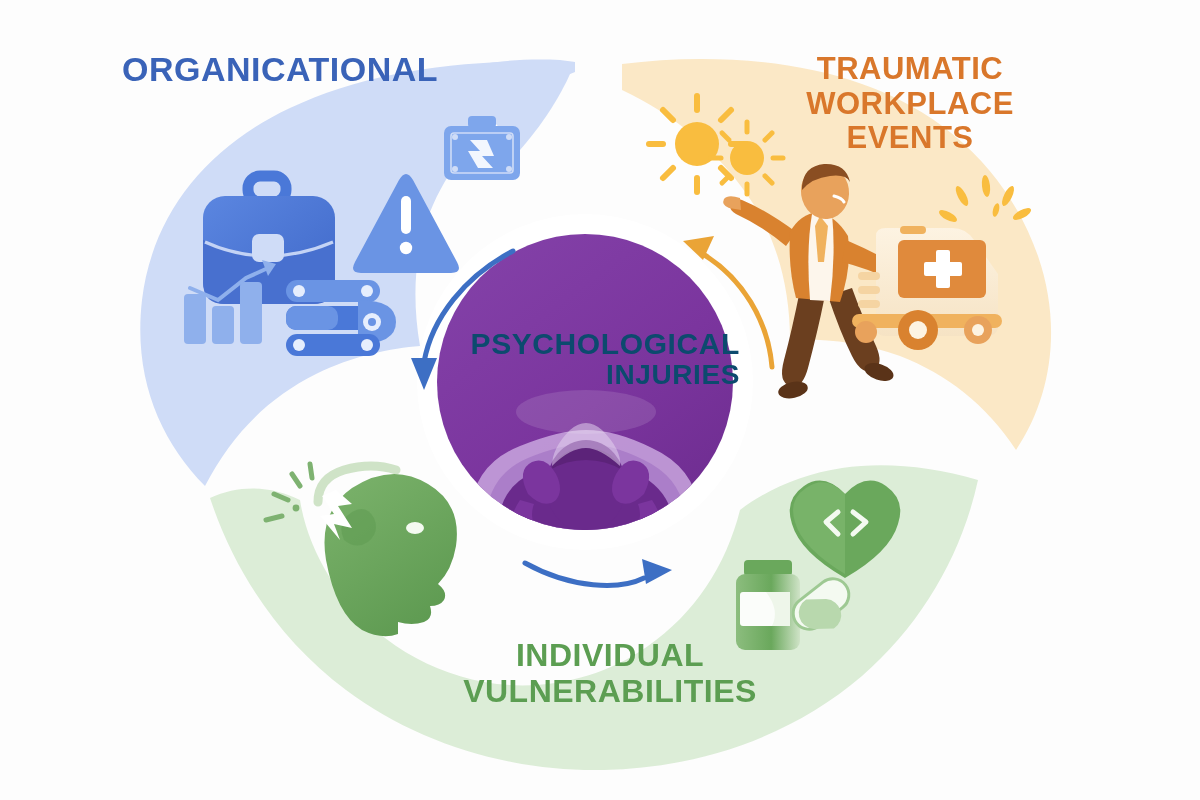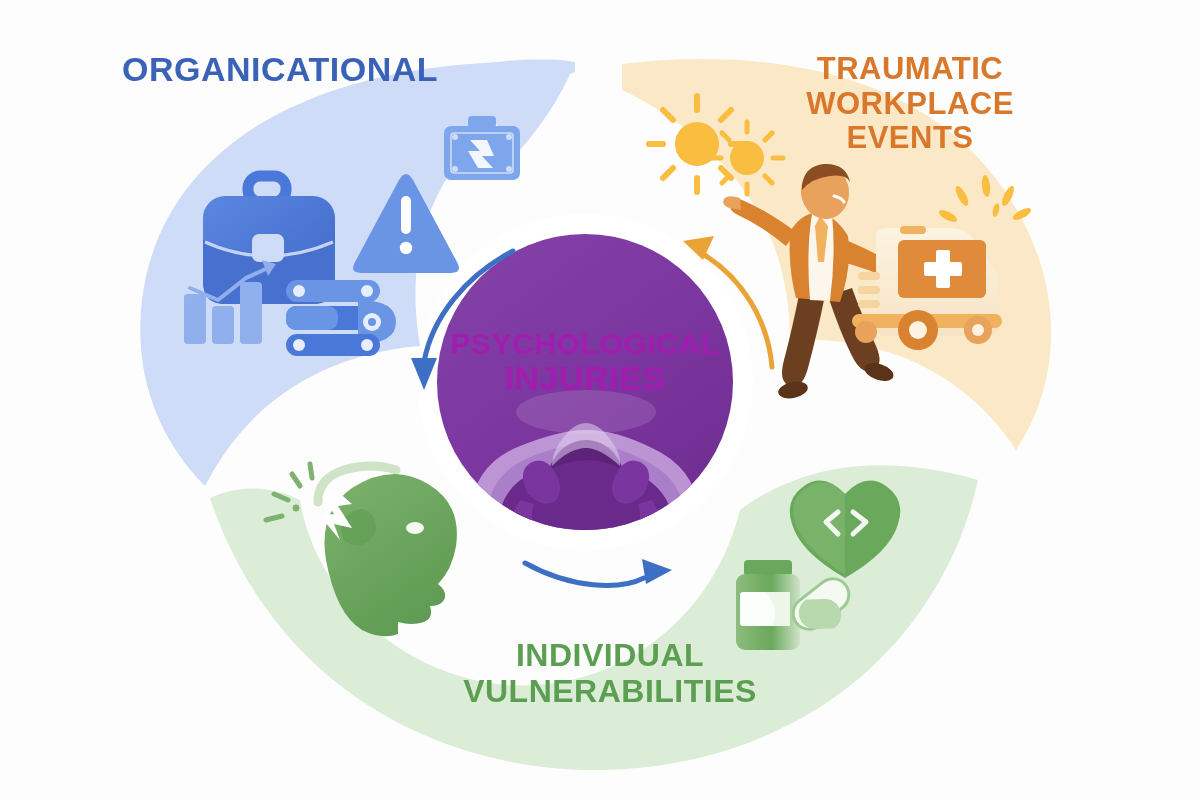--- a/index.html
+++ b/index.html
@@ -55,31 +55,31 @@
     width: 360px;
     text-align: center;
     font-size: 32px;
     color: #5c9e52;
   }
   #center-text {
     position: absolute;
     left: 430px;
     top: 328px;
     width: 310px;
-    text-align: center;
-    color: #a21caf;
+    text-align: right;
+    color: #0c4a6e;
     font-weight: bold;
     line-height: 1.06;
     letter-spacing: 0.6px;
     text-transform: uppercase;
     user-select: none;
     pointer-events: none;
   }
   #center-text .l1 { font-size: 30px; display:block; }
-  #center-text .l2 { font-size: 34px; display:block; }
+  #center-text .l2 { font-size: 28px; display:block; }
 </style>
 </head>
 <body>
 
 <div id="stage">
 
   <svg id="mainsvg" viewBox="0 0 1200 800" xmlns="http://www.w3.org/2000/svg">
     <defs>
 
       <linearGradient id="gBlueBrief" x1="0" y1="0" x2="1" y2="1">

